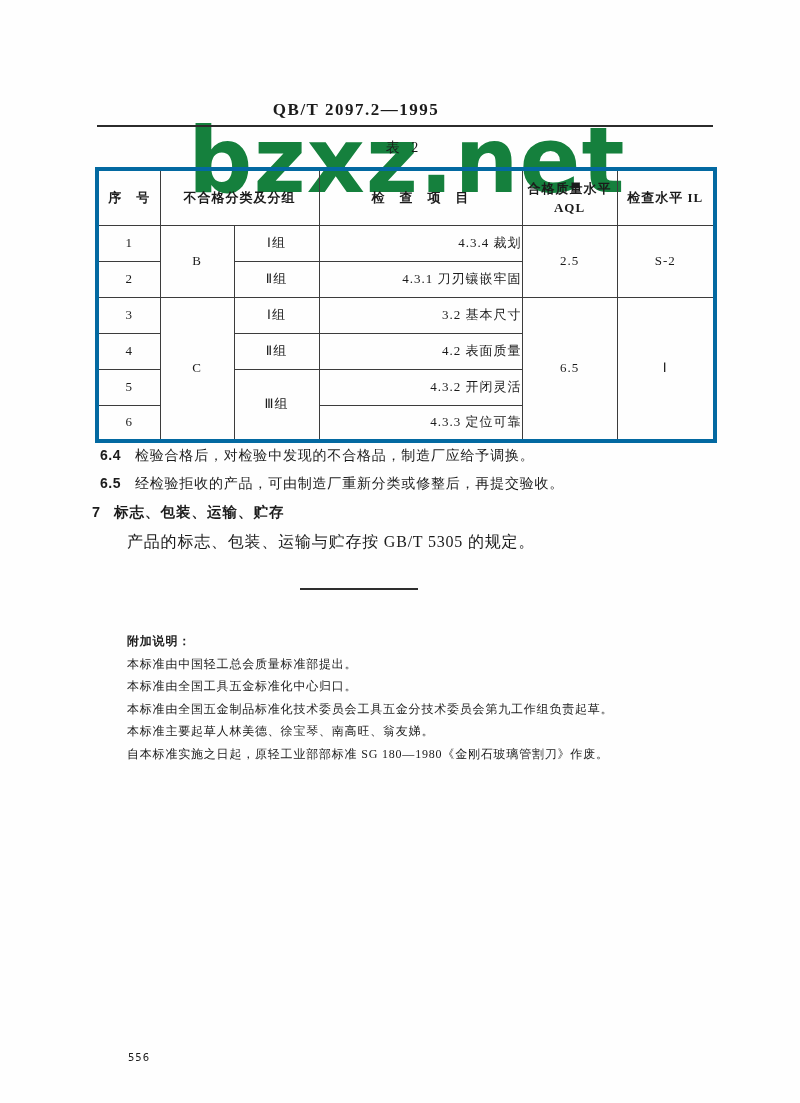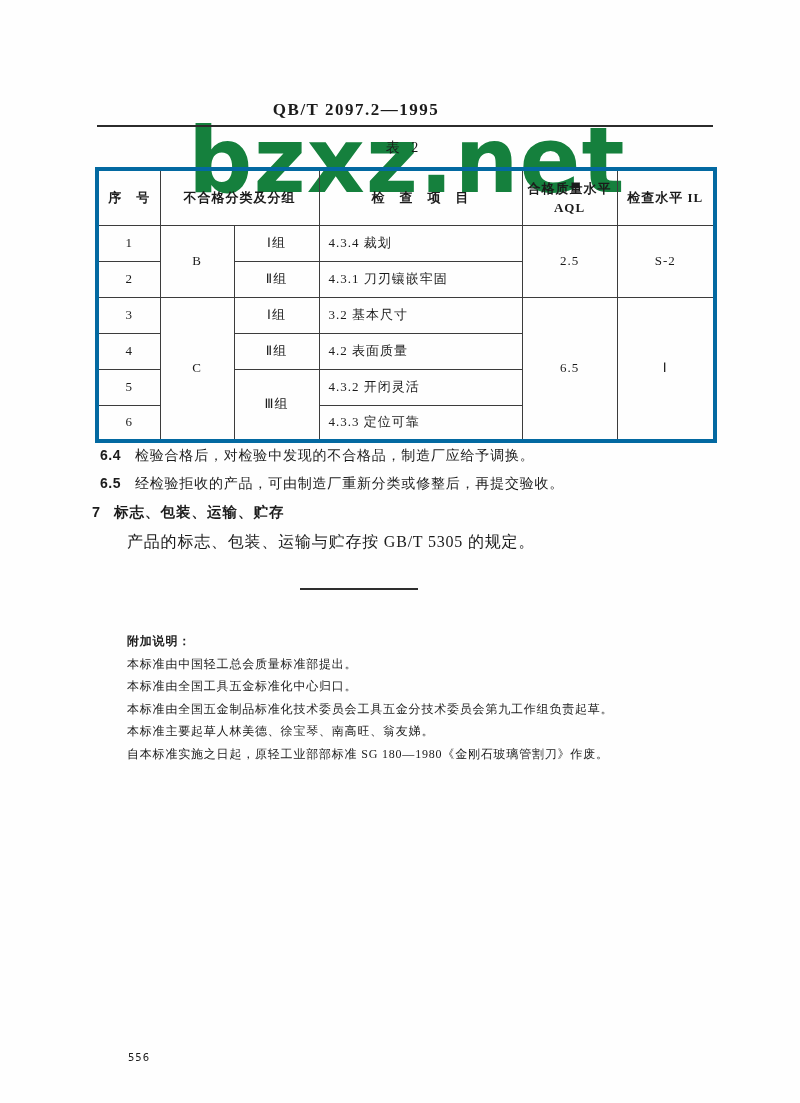--- a/index.html
+++ b/index.html
@@ -62,21 +62,21 @@
     vertical-align:middle;
     font-size:13px;
     letter-spacing:1px;
     padding:0;
     font-weight:normal;
     background:transparent;
   }
   .spec-table thead tr{height:56px;}
   .spec-table tbody tr{height:36px;}
   .spec-table th{font-weight:600;line-height:19px;}
-  .spec-table td.item-cell{text-align:left;padding-left:9px;}
+  .spec-table td.item-cell{text-align:right;padding-left:9px;}
   .para{
     position:absolute;left:100px;z-index:1;
     font-size:14px;letter-spacing:0.8px;white-space:nowrap;
   }
   .para .num{
     font-family:"Liberation Sans", sans-serif;
     font-weight:bold;
     margin-right:14px;
     letter-spacing:0.5px;
   }

